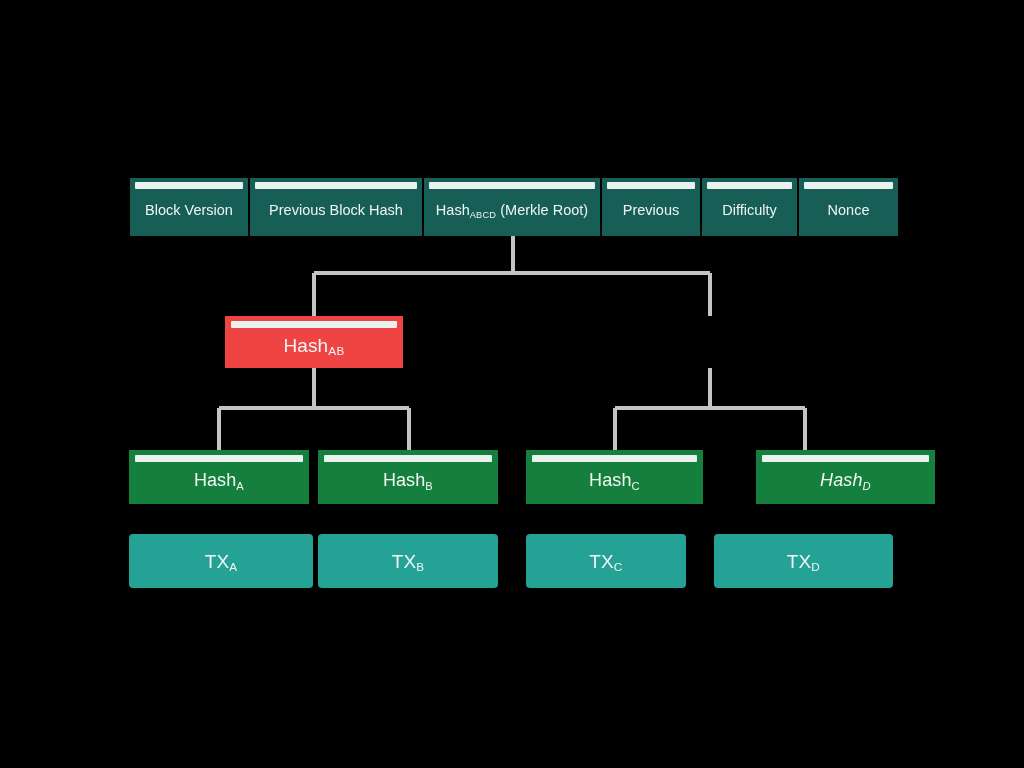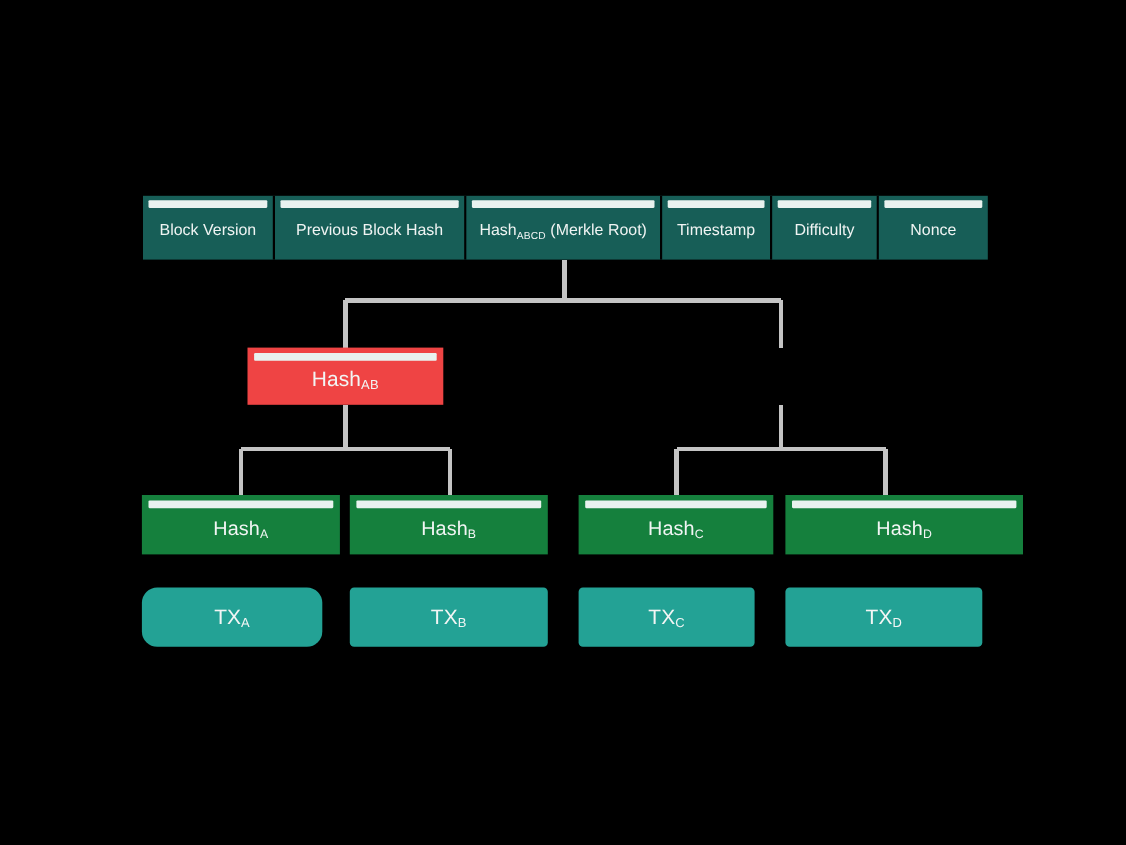--- a/index.html
+++ b/index.html
@@ -173,21 +173,21 @@
       <span class="hlabel">Previous Block Hash</span>
     </div>
 
     <div class="hcell" style="width:178px">
       <span class="accent"></span>
       <span class="hlabel"><span>Hash</span><sub>ABCD</sub><span> (Merkle Root)</span></span>
     </div>
 
     <div class="hcell" style="width:100px">
       <span class="accent"></span>
-      <span class="hlabel">Timestamp</span>
+      <span class="hlabel">Previous</span>
     </div>
 
     <div class="hcell" style="width:97px">
       <span class="accent"></span>
       <span class="hlabel">Difficulty</span>
     </div>
 
     <div class="hcell" style="width:99px">
       <span class="accent"></span>
       <span class="hlabel">Nonce</span>
@@ -209,26 +209,26 @@
   <div class="node node-hash" style="left:318px; top:450px; width:180px;">
     <span class="accent"></span>
     <span class="nlabel"><span>Hash</span><sub>B</sub></span>
   </div>
 
   <div class="node node-hash" style="left:526px; top:450px; width:177px;">
     <span class="accent"></span>
     <span class="nlabel"><span>Hash</span><sub>C</sub></span>
   </div>
 
-  <div class="node node-hash" style="left:714px; top:450px; width:216px;">
+  <div class="node node-hash" style="left:756px; top:450px; width:179px;font-style:italic;">
     <span class="accent"></span>
     <span class="nlabel"><span>Hash</span><sub>D</sub></span>
   </div>
 
-  <div class="node node-tx" style="left:129px; top:534px; width:164px;border-radius:14px;">
+  <div class="node node-tx" style="left:129px; top:534px; width:184px;">
     <span class="nlabel"><span>TX</span><sub>A</sub></span>
   </div>
 
   <div class="node node-tx" style="left:318px; top:534px; width:180px;justify-content:center;">
     <span class="nlabel"><span>TX</span><sub>B</sub></span>
   </div>
 
   <div class="node node-tx" style="left:526px; top:534px; width:160px;">
     <span class="nlabel"><span>TX</span><sub>C</sub></span>
   </div>

